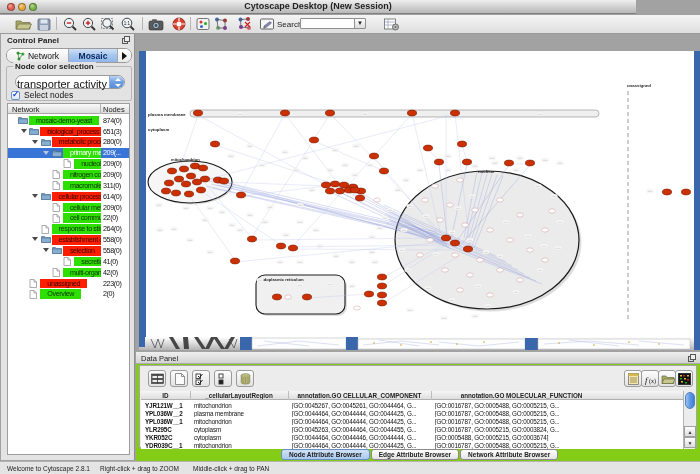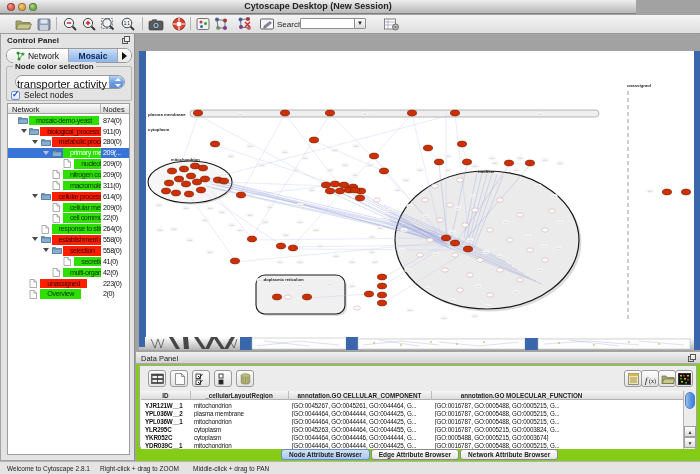--- a/index.html
+++ b/index.html
@@ -321,21 +321,21 @@
           <div class="arrow" style="left: 12.8px;"></div>
           <span class="ticon" style="left: 21.3px;">
             <svg width="10" height="8" viewBox="0 0 10 8">
               <path d="M0.5 1.5 h3 l1 1 h5 v5 h-9 Z" fill="#6d96bc" stroke="#47688c" stroke-width="0.6"></path>
               <path d="M0.5 3 h9 v4.5 h-9 Z" fill="#87add1" stroke="#47688c" stroke-width="0.5"></path>
             </svg>
           </span>
           <div class="lblwrap">
             <span class="tlabel" style="left: 32.3px; background: rgb(255, 31, 0); color: rgb(61, 8, 0);">biological_process</span>
           </div>
-          <span class="tcount">911(0)</span>
+          <span class="tcount">651(3)</span>
         </div>
         <div class="trow">
           <div class="arrow" style="left: 24.1px;"></div>
           <span class="ticon" style="left: 32.6px;">
             <svg width="10" height="8" viewBox="0 0 10 8">
               <path d="M0.5 1.5 h3 l1 1 h5 v5 h-9 Z" fill="#6d96bc" stroke="#47688c" stroke-width="0.6"></path>
               <path d="M0.5 3 h9 v4.5 h-9 Z" fill="#87add1" stroke="#47688c" stroke-width="0.5"></path>
             </svg>
           </span>
           <div class="lblwrap">

